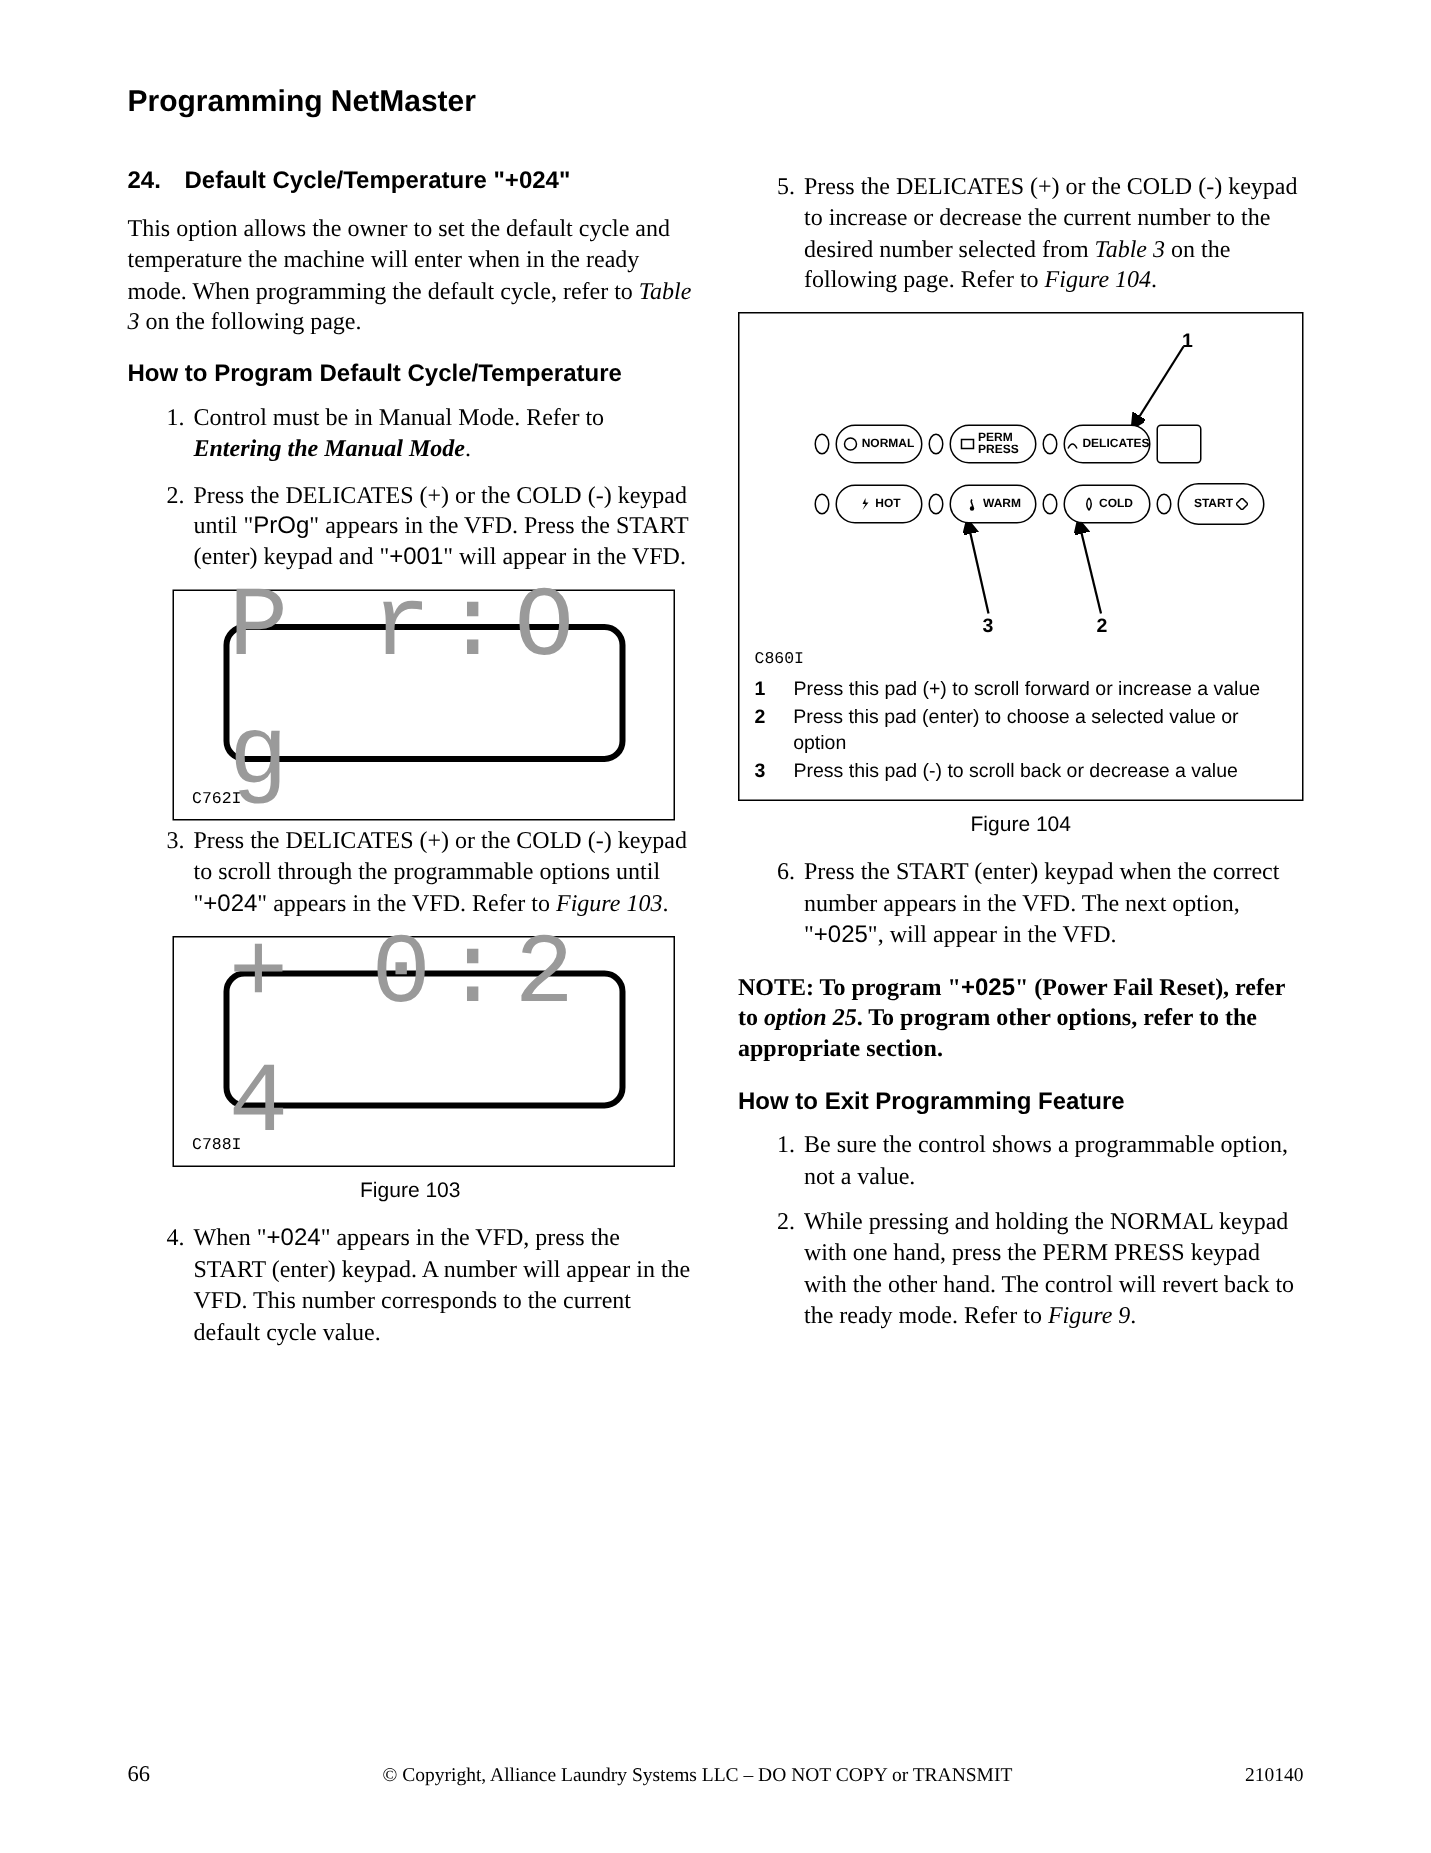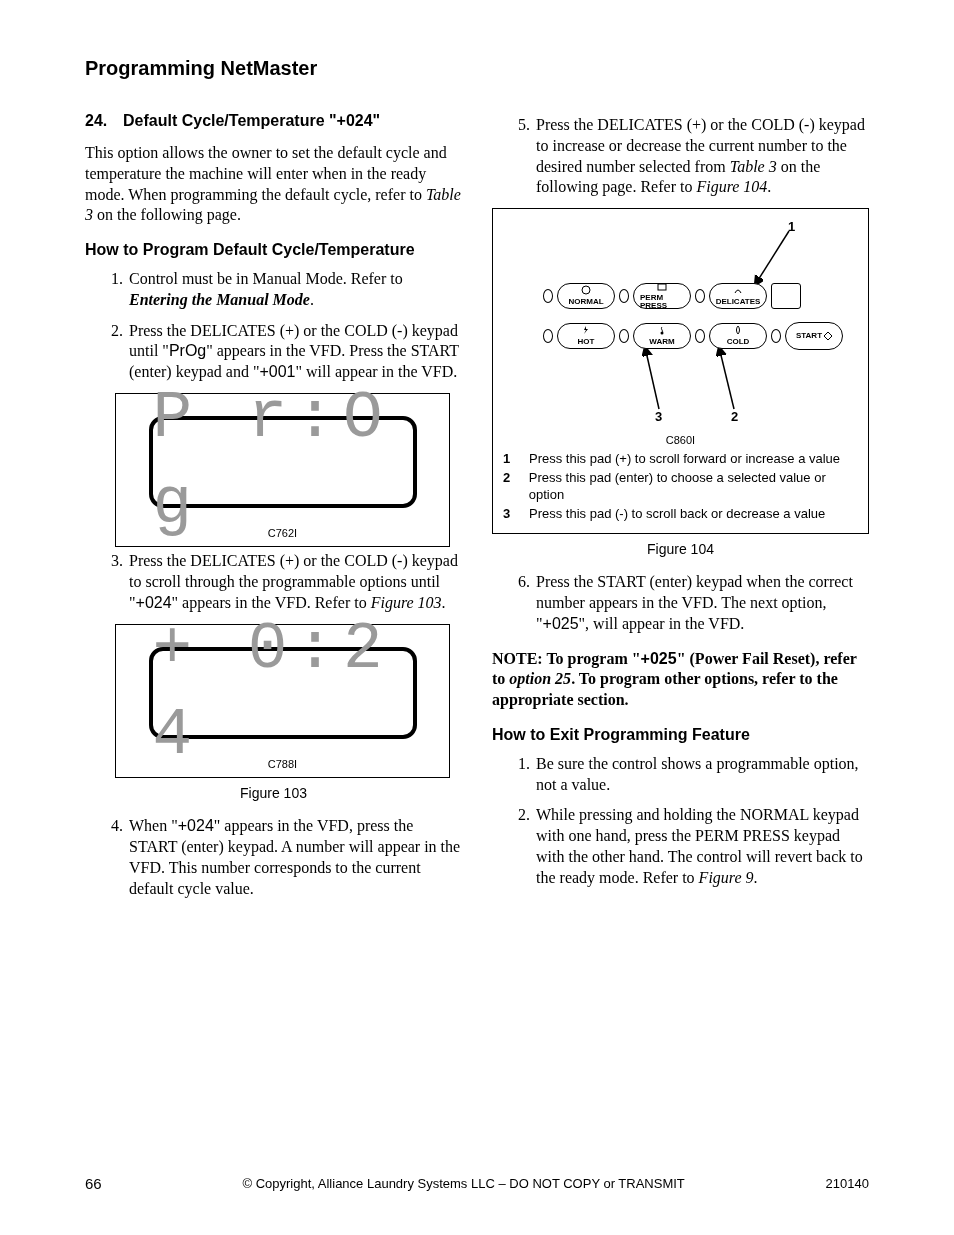--- a/index.html
+++ b/index.html
@@ -77,23 +77,23 @@
     display: flex;
     align-items: center;
     justify-content: center;
     font-family: "Courier New", monospace;
     font-size: 66px;
     letter-spacing: 8px;
     color: #9a9a9a;
     background: #fff;
   }
   .fig-id {
-    font-family: Liberation Sans, sans-serif;
+    font-family: Liberation Mono, monospace;
     font-size: 11px;
-    text-align: center;
+    text-align: left;
     margin-top: 4px;
   }
   .fig-caption {
     font-family: Arial, Helvetica, sans-serif;
     font-size: 14px;
     text-align: center;
     margin: 6px 0 14px 0;
   }
   .keypad-fig {
     border: 1px solid #000;
@@ -131,21 +131,20 @@
     padding: 0 6px;
     font-family: Arial, Helvetica, sans-serif;
     font-size: 8px;
     font-weight: bold;
     display: inline-flex;
     align-items: center;
     gap: 2px;
     background: #fff;
     min-width: 44px;
     justify-content: center;
-    flex-direction: column;
   }
   .btn svg { flex-shrink: 0; }
   .arrow {
     position: absolute;
     stroke: #000;
     fill: none;
     stroke-width: 1.5;
   }
   .callout-num {
     position: absolute;
@@ -168,23 +167,23 @@
     font-weight: bold;
     margin: 14px 0;
   }
   .footer {
     position: absolute;
     bottom: 42px;
     left: 85px;
     right: 85px;
     display: flex;
     justify-content: space-between;
-    font-family: Liberation Sans, sans-serif;
+    font-family: Liberation Serif, serif;
     font-size: 13px;
-    align-items: flex-end;
+    align-items: center;
   }
   .footer .pn { font-size: 15px; }
   .blank-rect {
     border: 1.5px solid #000;
     width: 28px;
     height: 24px;
     border-radius: 3px;
   }
   em.ref { font-style: italic; }
 </style>

